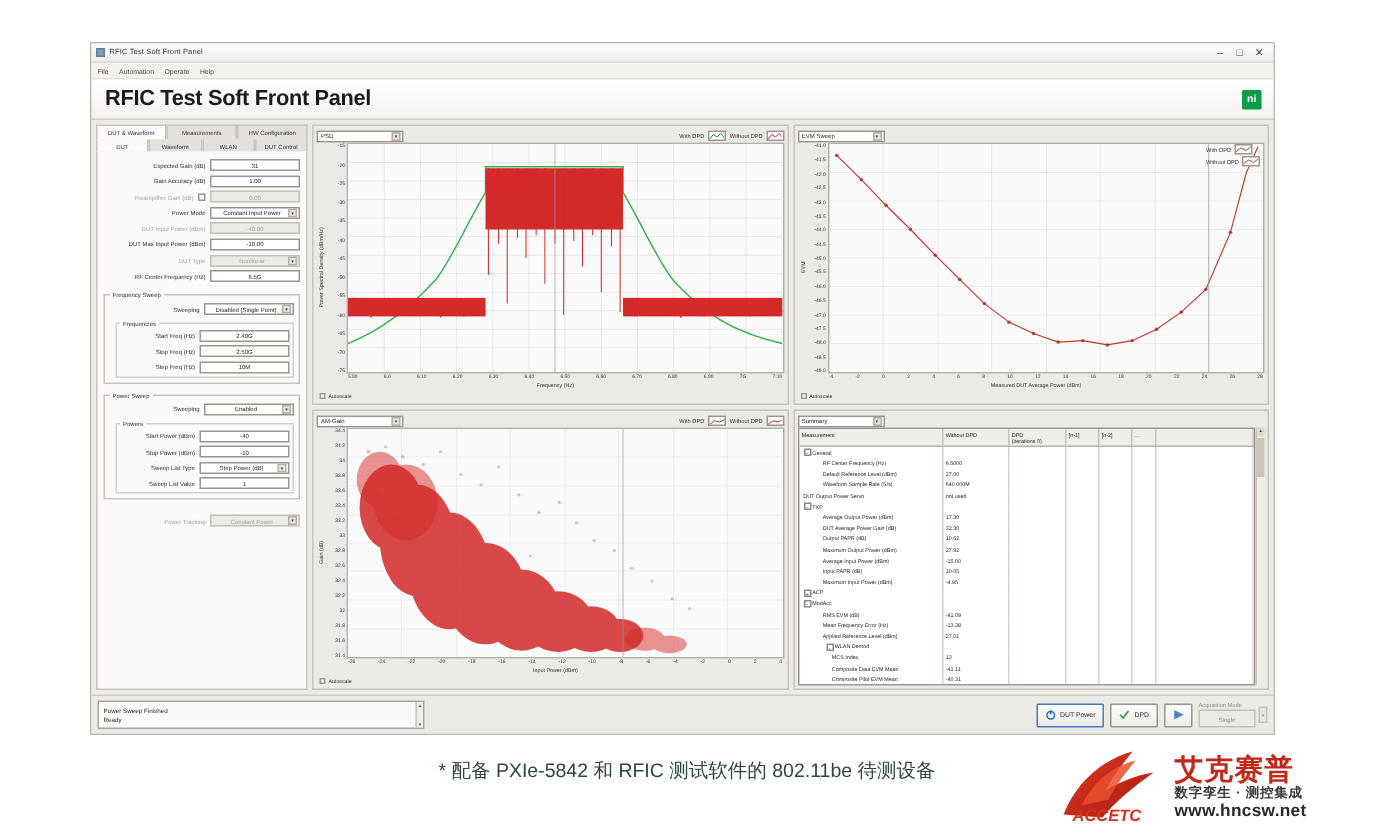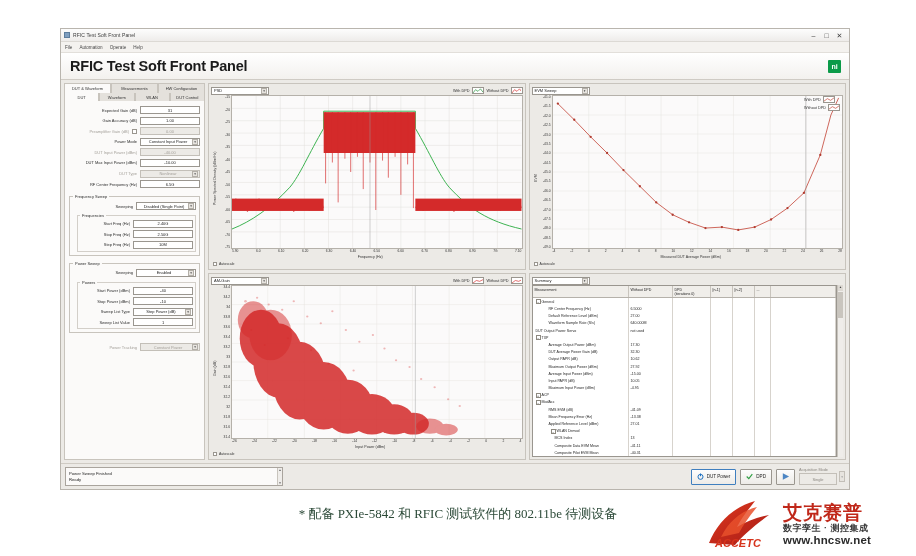--- a/index.html
+++ b/index.html
@@ -230,21 +230,21 @@
   .acq-val {
     width:38px; height:12px; background:#eceae6; border:1px solid #c3bfb8;
     font-size:4px; color:#8b8781; display:flex; align-items:center; justify-content:center;
   }
   .acq-arrow { width:6px; height:11px; background:#e7e4df; border:1px solid #c3bfb8;
     display:flex; align-items:center; justify-content:center; font-size:3.4px; color:#999; }
 
   
   #caption {
     position:absolute; left:0; top:505px; width:916px; text-align:center;
-    font-size:13px; color:#2c4a38; font-family:Liberation Serif, serif;
+    font-size:13px; color:#2c4a38; font-family:Liberation Sans, sans-serif;
   }
   #logo {
     position:absolute; right:8px; top:497px; width:205px; height:52px;
   }
 </style>
 </head>
 <body>
 
 <div id="app-window">
 

